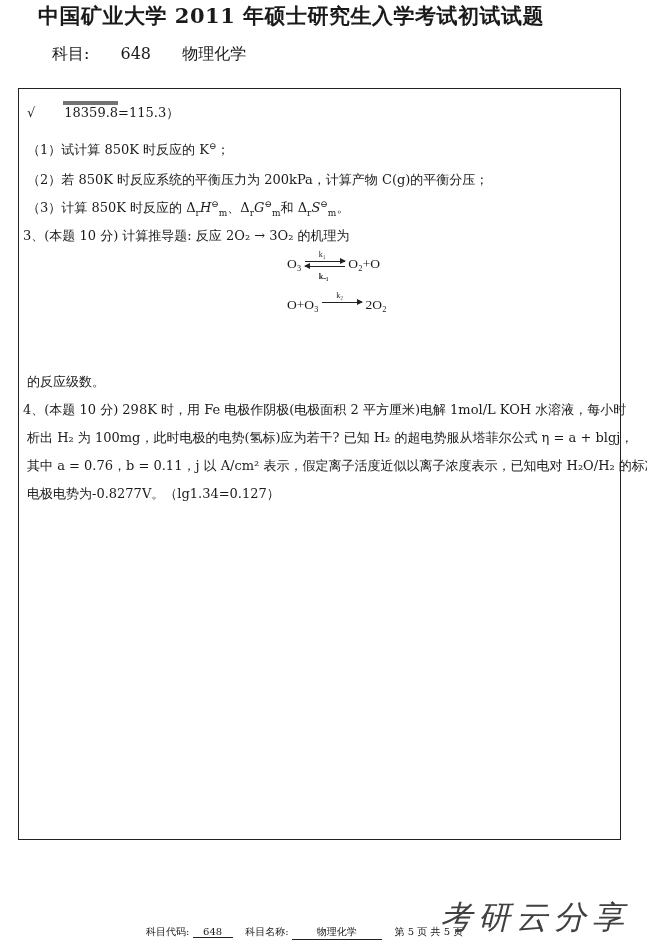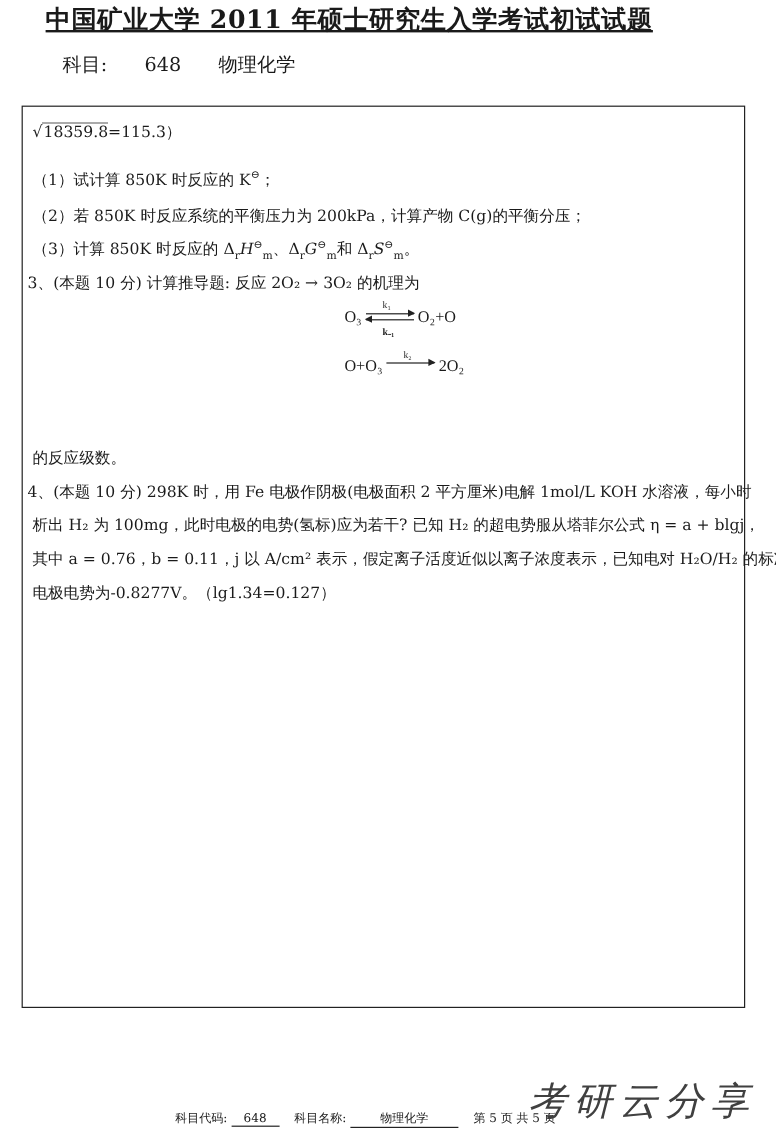--- a/index.html
+++ b/index.html
@@ -1,23 +1,23 @@
 <!DOCTYPE html>
 <html><head>
 <meta charset="utf-8">
 <style>
   html, body { margin:0; padding:0; }
   body { width:647px; height:948px; background:#fff; position:relative; overflow:hidden;
          font-family:"DejaVu Serif","Liberation Serif",serif; color:#1a1a1a; }
-  .title { position:absolute; left:38px; top:2px; font-size:21px; font-weight:bold; letter-spacing:0.5px; white-space:nowrap;text-decoration:underline; }
+  .title { position:absolute; left:38px; top:2px; font-size:21px; font-weight:bold; letter-spacing:0.5px; white-space:nowrap; }
   .subject { position:absolute; left:52px; top:44px; font-size:16px; white-space:nowrap; }
   .subject span { margin-right:26px;text-align:center; }
   .box { position:absolute; left:18px; top:88px; width:603px; height:752px; border:1.5px solid #222; box-sizing:border-box; }
   .line { position:absolute; left:8px; font-size:13px; white-space:nowrap; }
-  .sqrt { display:inline-block; border-top:1px solid #737373; padding-left:1px; }
+  .sqrt { display:inline-block; border-top:4px solid #737373; padding-left:1px;margin-left:28px; }
   .eq { position:absolute; font-size:13.5px; white-space:nowrap; font-family:"Liberation Serif",serif; }
   .arrow { display:inline-block; position:relative; width:40px; height:12px; vertical-align:middle; }
   .arrow .k { position:absolute; left:14px; top:-9px; font-size:8px; }
   .arrow .kb { position:absolute; left:14px; top:11px; font-size:8px;font-weight:bold; }
   .arrow .fw { position:absolute; left:0; top:2px; width:40px; border-top:1px solid #222; }
   .arrow .fw:after { content:""; position:absolute; right:-1px; top:-4px; border-left:6px solid #222; border-top:3.5px solid transparent; border-bottom:3.5px solid transparent; }
   .arrow .bw { position:absolute; left:0; top:7px; width:40px; border-top:1px solid #222; }
   .arrow .bw:before { content:""; position:absolute; left:-1px; top:-4px; border-right:6px solid #222; border-top:3.5px solid transparent; border-bottom:3.5px solid transparent; }
   sub { font-size:9px; }
   sup { font-size:9px; }

